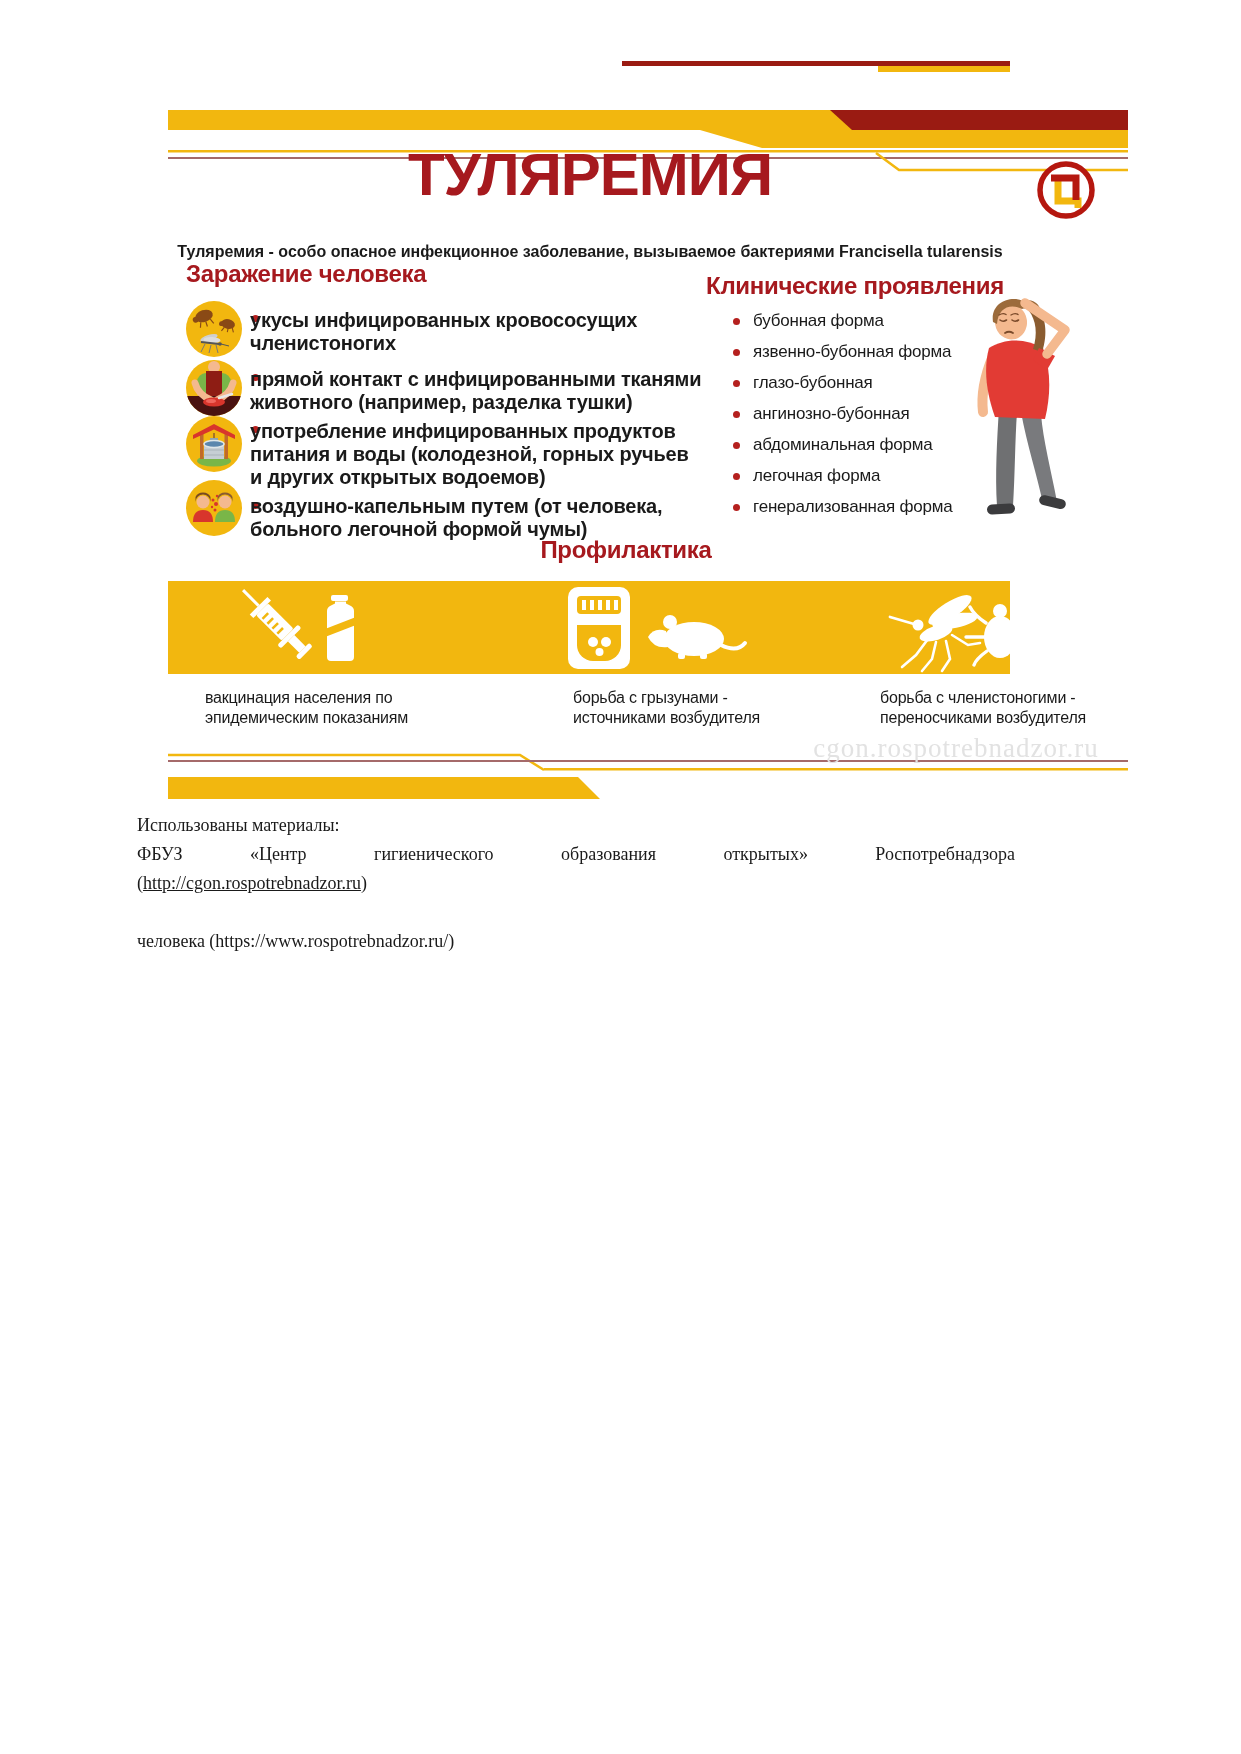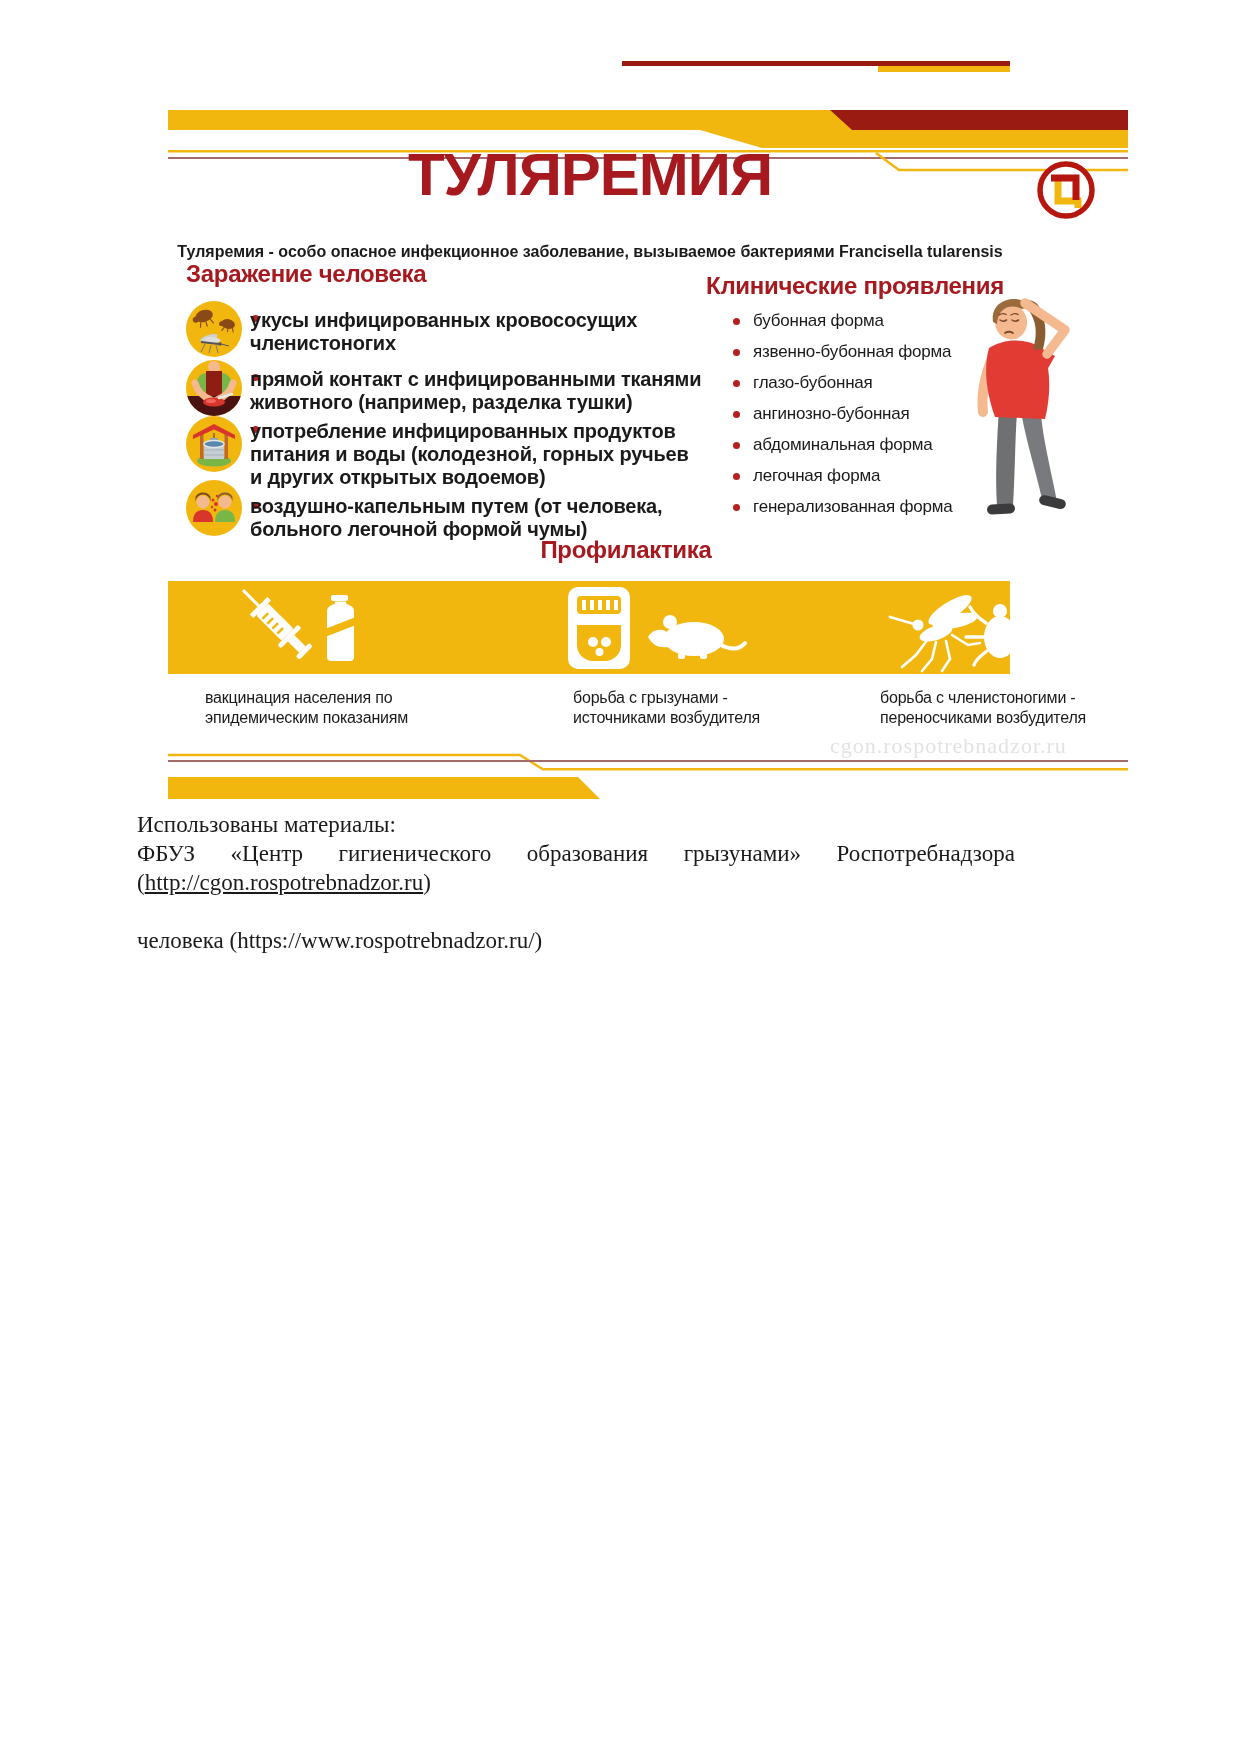--- a/index.html
+++ b/index.html
@@ -14,22 +14,22 @@
   .inf-icon{position:absolute;left:0;top:0;}
   .inf-text{position:absolute;left:64px;top:8px;width:330px;font-size:20px;font-weight:bold;line-height:23px;letter-spacing:-0.2px;}
   .bullet-dot{position:absolute;left:66px;width:7px;height:7px;border-radius:50%;background:#B5201E;}
   .inf-line{white-space:nowrap;}
   #clin-list{left:727px;top:312px;width:260px;}
   .clin-item{position:relative;padding-left:26px;font-size:17px;font-weight:normal;height:18px;line-height:18px;margin-bottom:13px;white-space:nowrap;letter-spacing:-0.2px;}
   .clin-item::before{content:"";position:absolute;left:6px;top:6px;width:7px;height:7px;border-radius:50%;background:#B5201E;}
   #prev-head{left:186px;width:880px;top:536px;}
   #banner{left:168px;top:581px;width:842px;height:93px;background:#F2B70F;overflow:hidden;}
   .cap{position:absolute;top:688px;width:300px;font-size:16px;font-weight:normal;line-height:20px;letter-spacing:-0.2px;}
-  #watermark{left:830px;top:733px;width:340px;font-family:"Liberation Serif",serif;font-size:22px;color:#E2E2E2;letter-spacing:1px;white-space:nowrap;}
-  .doc{font-family:"Liberation Serif",serif;font-size:23px;line-height:26px;white-space:nowrap;}
+  #watermark{left:786px;top:733px;width:340px;font-family:"Liberation Serif",serif;font-size:27px;color:#E2E2E2;letter-spacing:1px;white-space:nowrap;text-align:center;}
+  .doc{font-family:"Liberation Serif",serif;font-size:18px;line-height:26px;white-space:nowrap;}
   .jline{display:flex;justify-content:space-between;white-space:nowrap;}
   .jline span{white-space:nowrap;}
   a.doclink{color:#1a1a1a;text-decoration:underline;}
 </style>
 </head>
 <body>
 
 <div id="page">
 
   <svg class="abs" style="left:0;top:0" width="1241" height="1754" viewBox="0 0 1241 1754">
@@ -268,19 +268,19 @@
   </div>
 
   <div class="abs" id="watermark">cgon.rospotrebnadzor.ru</div>
 
   <div class="abs doc" style="left:137px;top:812px">Использованы материалы:</div>
   <div class="abs doc jline" style="left:137px;top:841px;width:878px">
       <span>ФБУЗ</span>
       <span>«Центр</span>
       <span>гигиенического</span>
       <span>образования</span>
-      <span>грызунами»</span>
+      <span>открытых»</span>
       <span>Роспотребнадзора</span>
     </div>
   <div class="abs doc" style="left:137px;top:870px"><span>(</span><a class="doclink">http://cgon.rospotrebnadzor.ru</a><span>)</span></div>
   <div class="abs doc" style="left:137px;top:928px">человека (https://www.rospotrebnadzor.ru/)</div>
 
 </div>
 
 </body></html>

